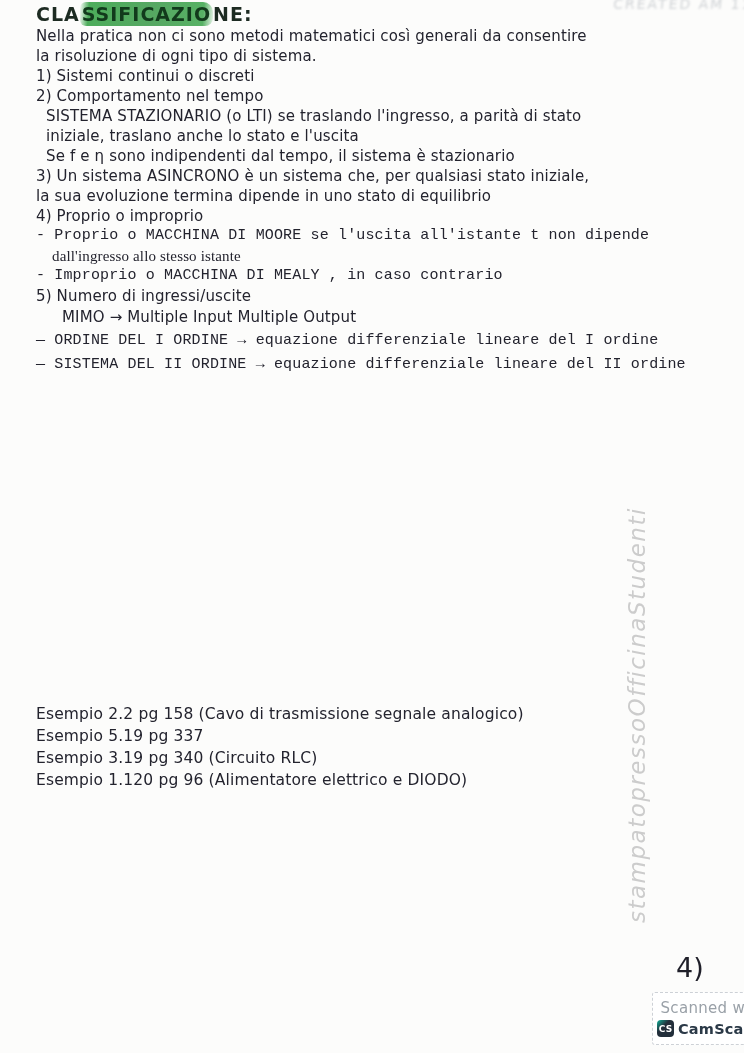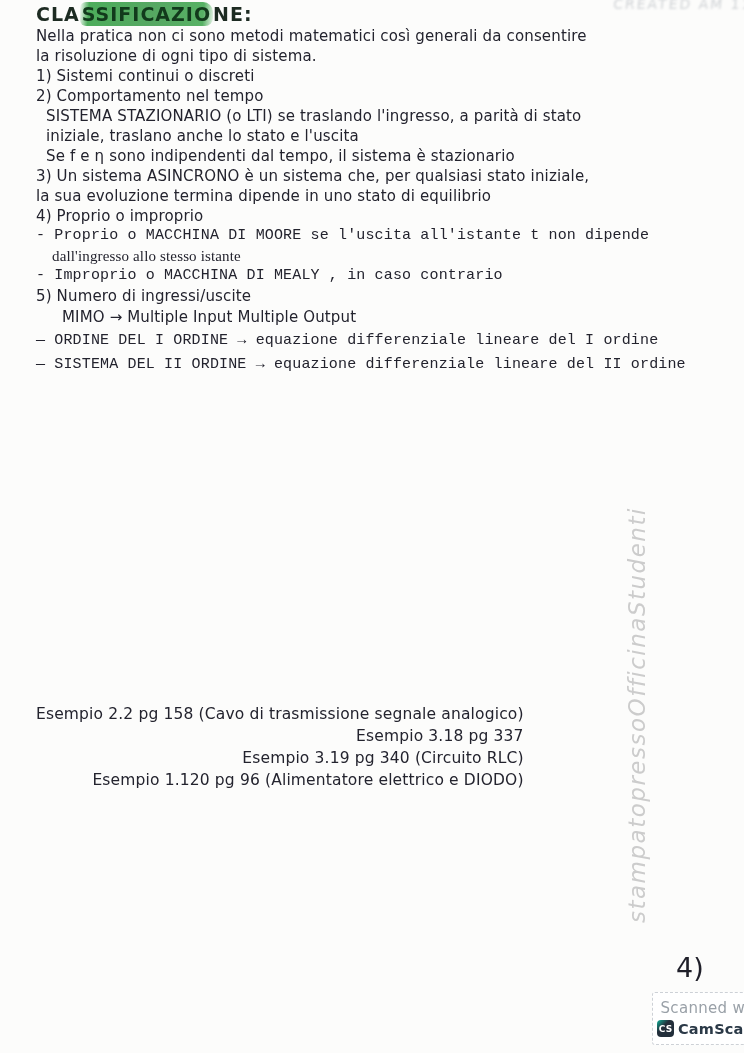--- a/index.html
+++ b/index.html
@@ -39,21 +39,21 @@
   .sec5 { margin-top:12px; }
   .sec6 { margin-top:3px; }
   .item1 { margin-top:6px; }
   .sub   { padding-left:10px; }
   .sub2  { padding-left:16px;font-family:Liberation Serif, serif; }
   .siso  { padding-left:26px; margin-top:6px !important; line-height:23px; }
   .dash  { margin-left:-8px;font-family:Liberation Mono, monospace; }
   .ord   { line-height:24px; }
   .examples {
     position:absolute; top:703px; left:36px;
-    font-size:15.5px; line-height:22px; letter-spacing:.15px;text-align:right;
+    font-size:15.5px; line-height:22px; letter-spacing:.15px;
   }
   .examples p { margin:0; }
   .watermark {
     position:absolute; left:624px; top:533px; height:390px;
     writing-mode:vertical-rl; transform:rotate(180deg);
     font-style:italic; font-size:23px; letter-spacing:1.5px;
     color:#c7c7c7; opacity:.9; white-space:nowrap;
   }
   .pagenum {
     position:absolute; left:676px; top:952px;
@@ -106,21 +106,21 @@
 
     <p class="sec5">5) Numero di ingressi/uscite</p>
     <p class="siso" style="margin-top:0 !important">MIMO → Multiple Input Multiple Output</p>
 
     <p class="dash ord">— ORDINE DEL I ORDINE → equazione differenziale lineare del I ordine</p>
     <p class="dash ord">— SISTEMA DEL II ORDINE → equazione differenziale lineare del II ordine</p>
   </div>
 
   <div class="examples">
     <p>Esempio 2.2 pg 158 (Cavo di trasmissione segnale analogico)</p>
-    <p>Esempio 3.18 pg 337</p>
+    <p>Esempio 5.19 pg 337</p>
     <p>Esempio 3.19 pg 340 (Circuito RLC)</p>
     <p>Esempio 1.120 pg 96 (Alimentatore elettrico e DIODO)</p>
   </div>
 
   <div class="watermark">stampatopressoOfficinaStudenti</div>
 
   <div class="pagenum">4)</div>
 
   <div class="badge">
     <div class="sw">Scanned with</div>

